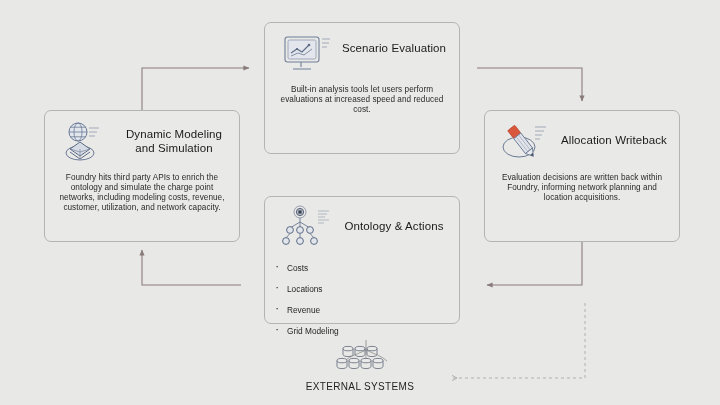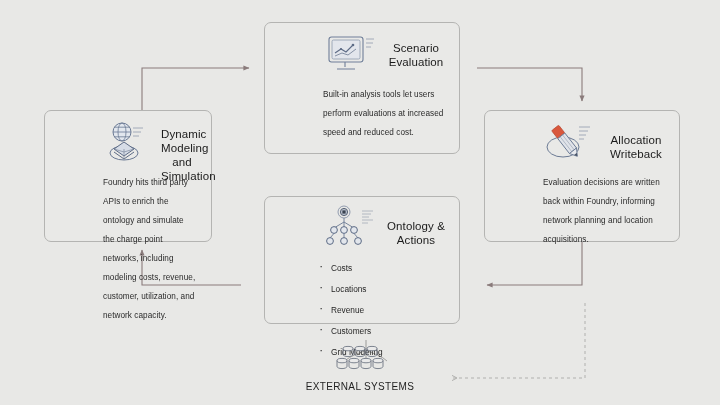--- a/index.html
+++ b/index.html
@@ -26,21 +26,20 @@
     width: 720px;
     height: 405px;
     pointer-events: none;
   }
   .card {
     position: absolute;
     background: #e9e9e7;
     border: 1px solid #b4b4b2;
     border-radius: 7px;
     box-sizing: border-box;
-    padding-left: 44px;
   }
   .card-head {
     position: relative;
     height: 62px;
   }
   .card-icon {
     position: absolute;
     left: 14px;
     top: 8px;
     width: 54px;
@@ -53,23 +52,24 @@
     top: 14px;
     font-size: 11.5px;
     color: #1b1b1b;
     text-align: center;
     line-height: 14px;
     letter-spacing: 0.1px;
   }
   .card-body {
     padding: 0 14px;
     font-size: 8.2px;
-    line-height: 19px;
+    line-height: 10px;
     color: #2a2a2a;
     letter-spacing: 0.05px;
+    text-align: center;
   }
   .bullet-list {
     margin: 0;
     padding: 4px 0 0 0;
     list-style: none;
   }
   .bullet-list li {
     font-size: 8.3px;
     color: #262626;
     padding: 0 0 0 22px;
@@ -81,21 +81,21 @@
     content: "\00B7";
     position: absolute;
     left: 10px;
     top: -3px;
     font-size: 13px;
     color: #3a3a3a;
   }
 
   
   #card-scenario   { left: 264px; top: 22px;  width: 196px; height: 132px; }
-  #card-dynamic    { left: 44px;  top: 110px; width: 168px; height: 132px; }
+  #card-dynamic    { left: 44px;  top: 110px; width: 196px; height: 132px; }
   #card-allocation { left: 484px; top: 110px; width: 196px; height: 132px; }
   #card-ontology   { left: 264px; top: 196px; width: 196px; height: 128px; }
 
   #card-scenario .card-title   { top: 18px; }
   #card-dynamic .card-title    { top: 16px; }
   #card-allocation .card-title { top: 22px; }
   #card-ontology .card-title   { top: 22px; }
 
   
   #external-systems {
@@ -221,21 +221,20 @@
           <circle cx="35" cy="36" r="3.4" fill="#e2e6ec" stroke="#5d6b85" stroke-width="1"></circle>
           <path d="M39,6 L50,6 M39,9 L48,9 M39,12 L46,12 M39,15 L50,15 M39,18 L45,18" stroke="#a3abb9" stroke-width="0.8" fill="none"></path>
         </svg>
       </div>
       <div class="card-title">Ontology &amp; Actions</div>
     </div>
     <ul class="bullet-list">
       <li>Costs</li>
       <li>Locations</li>
       <li>Revenue</li>
-      <li>Customers</li>
       <li>Grid Modeling</li>
     </ul>
   </div>
 
   <div id="external-systems">
     <svg class="es-icon" viewBox="0 0 120 34" width="120" height="34">
       <g fill="none" stroke="#6f7785" stroke-width="0.9">
         <g transform="translate(43,4)">
           <ellipse cx="5" cy="2.6" rx="5" ry="2.2" fill="#eaeaea"></ellipse>
           <path d="M0,2.6 L0,8.4 C0,9.6 2.2,10.6 5,10.6 C7.8,10.6 10,9.6 10,8.4 L10,2.6"></path>

